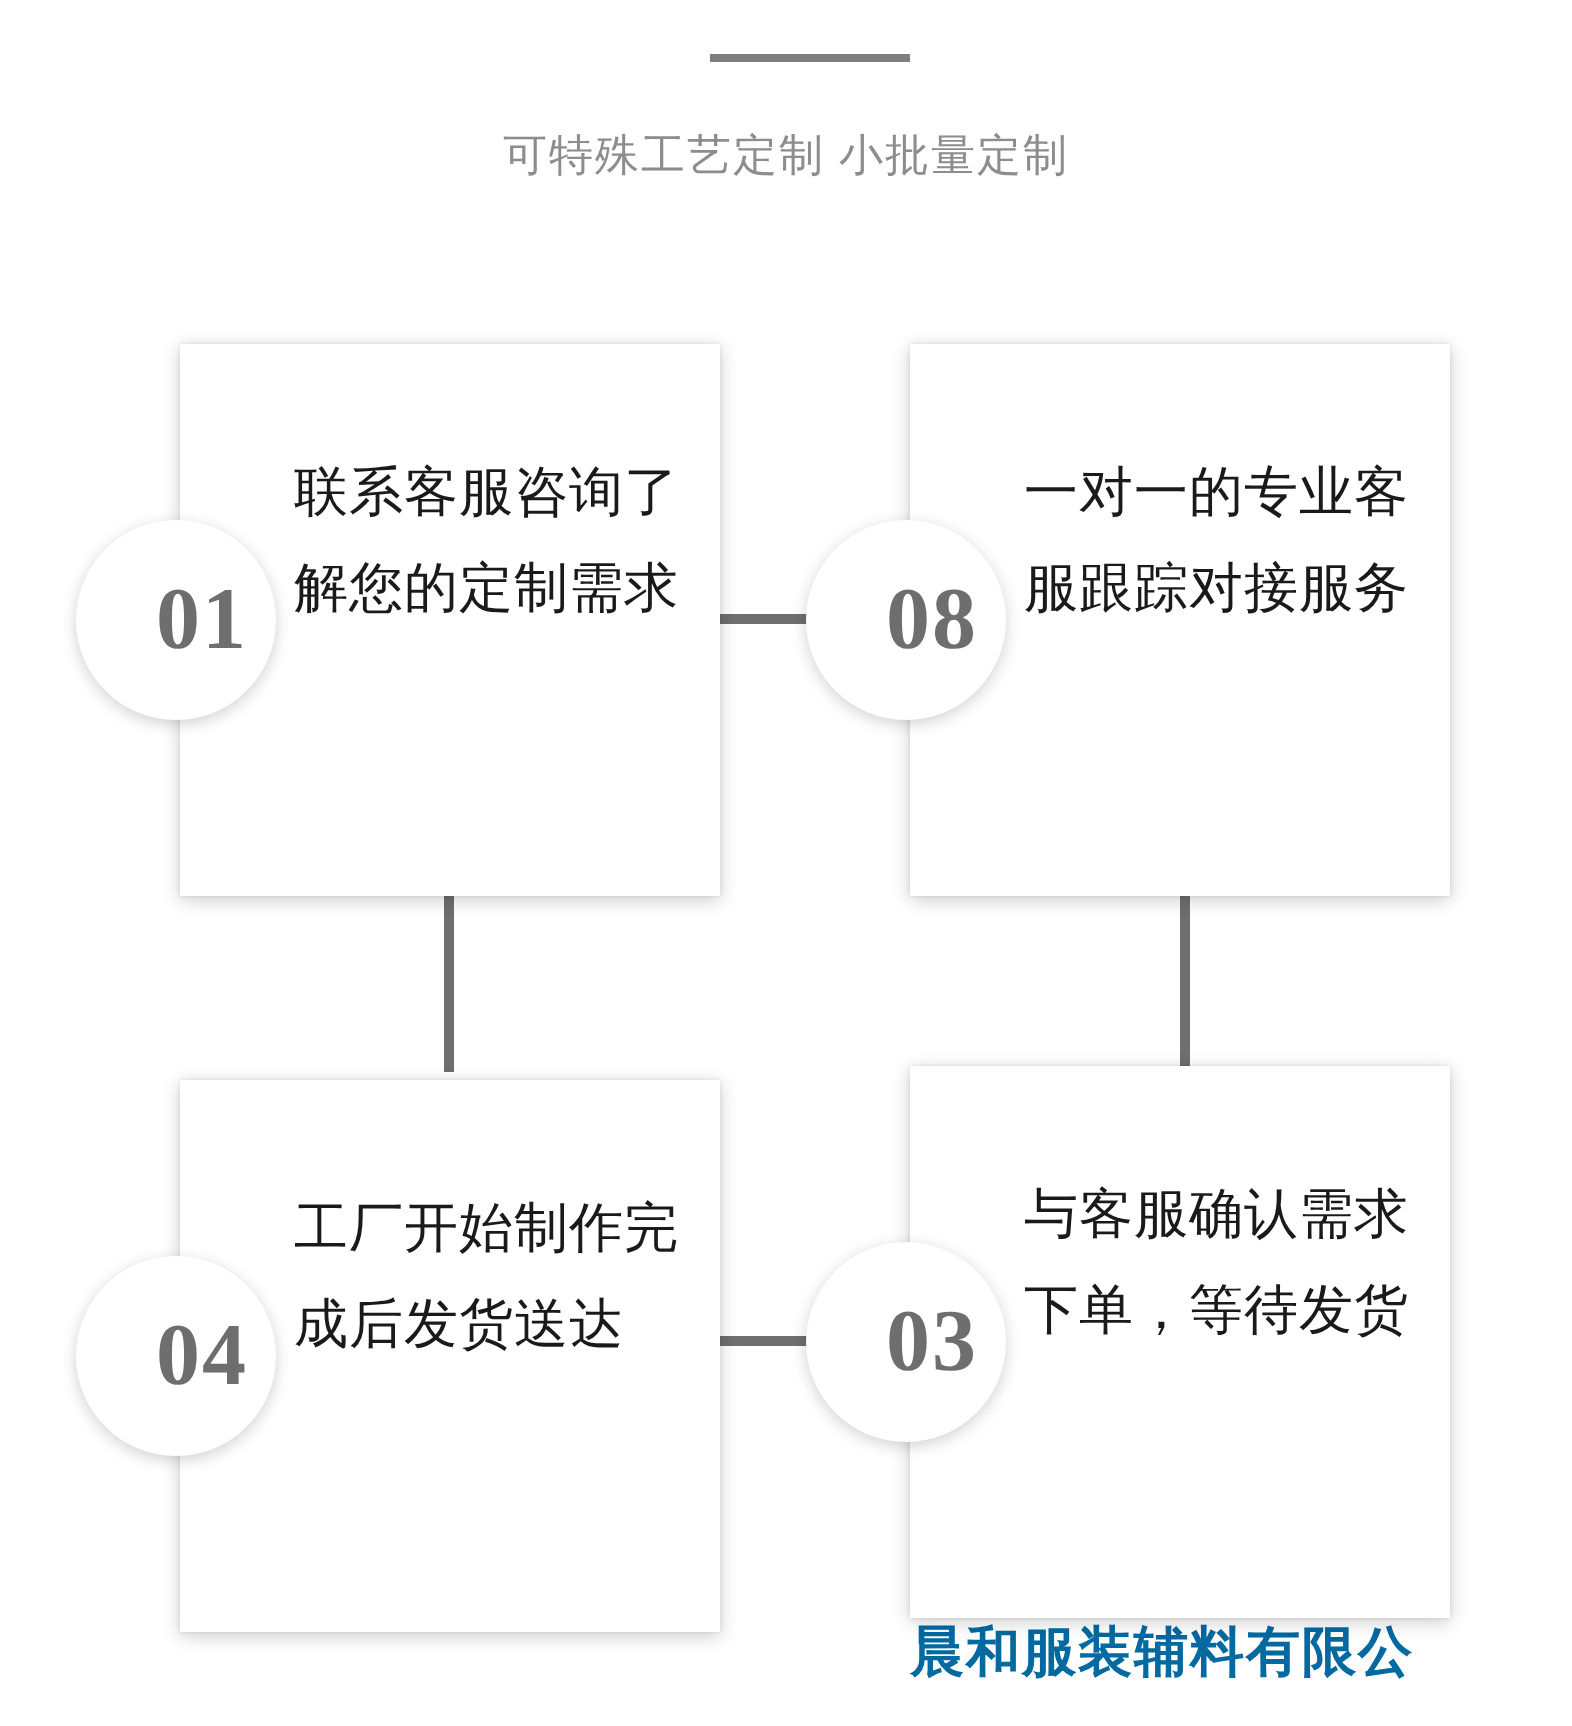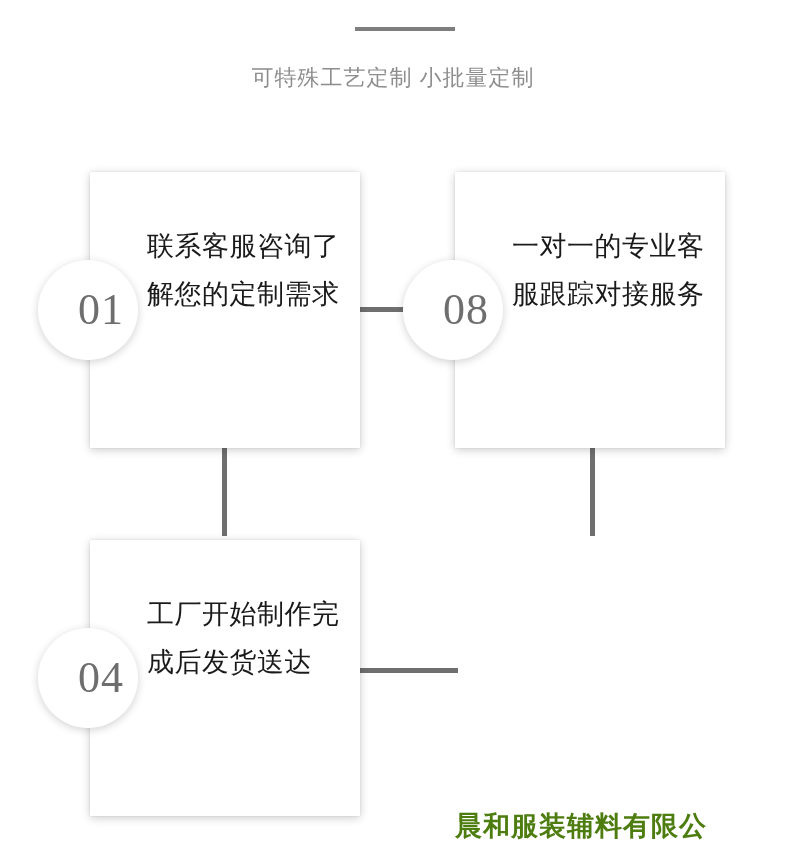--- a/index.html
+++ b/index.html
@@ -110,34 +110,35 @@
     align-items: center;
     justify-content: center;
   }
   .step-badge-label {
     font-family: "Liberation Serif", "DejaVu Serif", serif;
     font-size: 44px;
     line-height: 44px;
     color: #6e6e6e;
     letter-spacing: 1px;
     padding-left: 26px;
+    font-weight: bold;
   }
 
   
   #watermark {
     position: absolute;
     left: 455px;
     top: 806px;
     width: 330px;
     height: 40px;
     font-family: "Liberation Sans", sans-serif;
     font-size: 27px;
     line-height: 40px;
     font-weight: bold;
-    color: #4d7c0f;
+    color: #0369a1;
     white-space: nowrap;
     overflow: hidden;
     z-index: 1;
     letter-spacing: 1px;
   }
 </style>
 </head>
 <body>
 
 <div id="header">
@@ -172,16 +173,23 @@
   </div>
 
   <div class="step" style="left:90px; top:540px;">
     <div class="step-card"></div>
     <div class="step-text">工厂开始制作完成后发货送达</div>
     <div class="step-badge">
       <span class="step-badge-label">04</span>
     </div>
   </div>
 
+  <div class="step" style="left:455px; top:533px;">
+    <div class="step-card"></div>
+    <div class="step-text">与客服确认需求下单，等待发货</div>
+    <div class="step-badge">
+      <span class="step-badge-label">03</span>
+    </div>
+  </div>
 
 </div>
 
 <div id="watermark">晨和服装辅料有限公</div>
 
 </body></html>

